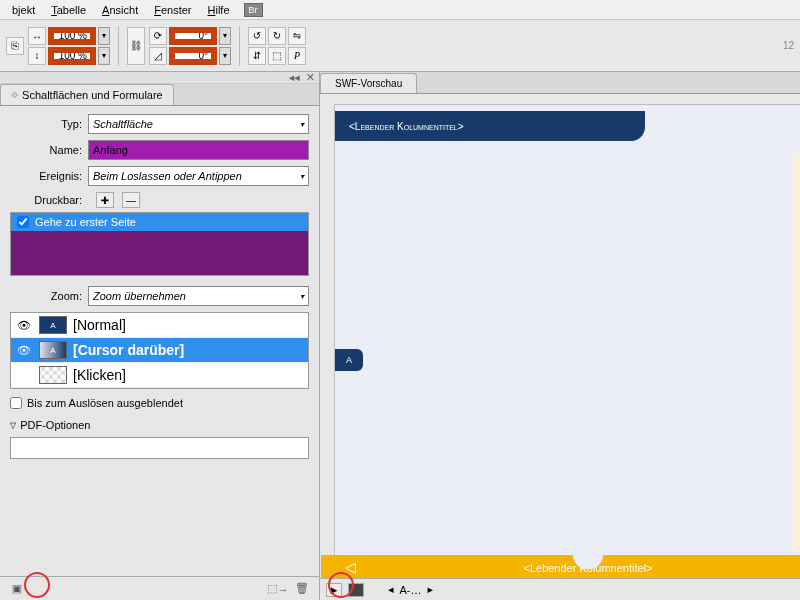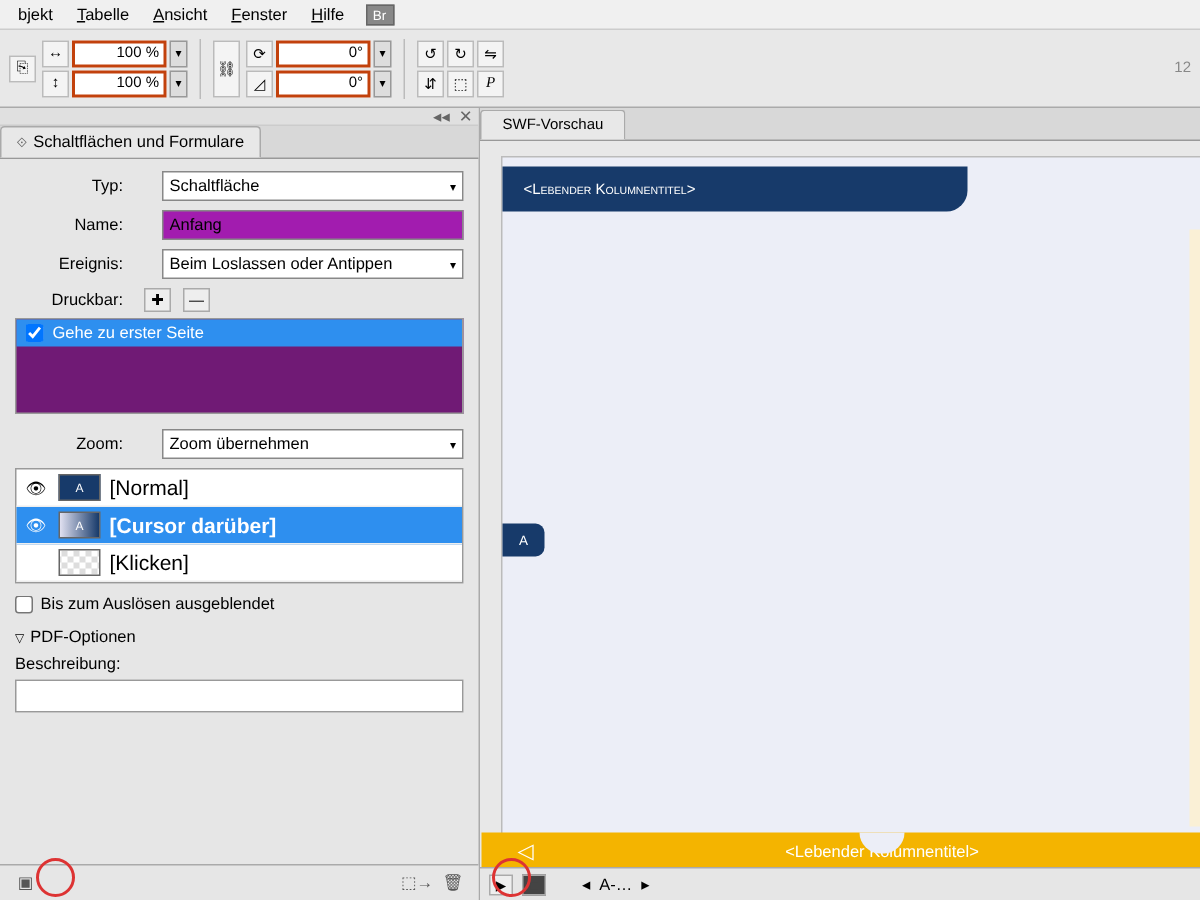--- a/index.html
+++ b/index.html
@@ -6,39 +6,39 @@
   body { background: #e8e8e8; width: 800px; height: 600px; overflow: hidden; position: relative; }
   
   .menubar { height: 20px; background: #f0f0f0; display: flex; align-items: center; padding: 0 4px; border-bottom: 1px solid #ccc; }
   .menubar span { padding: 2px 8px; cursor: default; }
   .menubar span u { text-decoration: underline; }
   .menubar .br-badge { background: #888; color: #fff; padding: 1px 4px; border: 1px solid #666; margin-left: 6px; font-size: 9px; }
   
   .toolbar { height: 52px; background: #e8e8e8; border-bottom: 1px solid #aaa; display: flex; align-items: center; padding: 2px 6px; gap: 4px; }
   .tool-group { display: flex; flex-direction: column; gap: 2px; }
   .zoom-box { display: flex; align-items: center; gap: 2px; }
-  .zoom-input { width: 63px; height: 18px; border: 2px solid #c2410c; background: #fff; font-size: 10px; padding: 0 3px; text-align: right; }
+  .zoom-input { width: 48px; height: 18px; border: 6px solid #c2410c; background: #fff; font-size: 10px; padding: 0 3px; text-align: right; }
   .dd-arrow { width: 12px; height: 18px; border: 1px solid #999; background: #ddd; font-size: 8px; display: flex; align-items: center; justify-content: center; }
   .sep { width: 1px; height: 40px; background: #bbb; margin: 0 4px; }
   .tool-icon { width: 18px; height: 18px; border: 1px solid #bbb; background: #f4f4f4; display: flex; align-items: center; justify-content: center; font-size: 10px; }
   .tool-row { display: flex; gap: 2px; }
   
   .main-area { display: flex; height: 528px; }
   
   .panel-col { width: 320px; background: #e6e6e6; border-right: 1px solid #aaa; display: flex; flex-direction: column; }
   .panel-header-bar { height: 12px; background: #e0e0e0; border-bottom: 1px solid #ccc; display: flex; justify-content: flex-end; align-items: center; padding: 0 4px; font-size: 8px; color: #666; gap: 6px; }
   .panel-tabs { height: 22px; display: flex; align-items: flex-end; background: #d8d8d8; border-bottom: 1px solid #999; }
   .panel-tab { padding: 4px 10px; background: #e8e8e8; border: 1px solid #aaa; border-bottom: none; border-radius: 3px 3px 0 0; font-size: 10px; display: flex; align-items: center; gap: 4px; }
   .panel-tab .anchor { font-size: 9px; color: #666; }
   
   .panel-body { flex: 1; padding: 8px 10px; overflow: auto; }
-  .form-row { display: flex; align-items: center; margin-bottom: 6px; gap: 20px; }
+  .form-row { display: flex; align-items: center; margin-bottom: 6px; }
   .form-label { width: 78px; text-align: right; padding-right: 6px; font-size: 11px; }
   .form-input { flex: 1; height: 20px; border: 1px solid #888; background: #a21caf; padding: 0 4px; font-size: 11px; }
-  .form-select { flex: 1; height: 20px; border: 1px solid #888; background: #fff; padding: 0 4px; font-size: 11px; display: flex; align-items: center; justify-content: space-between; }
+  .form-select { flex: 1; height: 20px; border: 1px solid #888; background: #fff; padding: 0 4px; font-size: 11px; display: flex; align-items: center; justify-content: space-between; font-style: italic; }
   .form-select .arrow { font-size: 8px; }
   
   .actions-row { display: flex; align-items: center; margin-bottom: 4px; gap: 8px; }
   .icon-btn { width: 18px; height: 16px; border: 1px solid #aaa; background: #eee; display: flex; align-items: center; justify-content: center; font-size: 10px; }
   
   .action-list { border: 1px solid #999; background: #701a75; height: 64px; margin-bottom: 10px; }
   .action-item { background: #2e8fef; color: #fff; padding: 3px 6px; display: flex; align-items: center; gap: 6px; font-size: 11px; }
   .action-item input[type=checkbox] { width: 12px; height: 12px; }
   
   .section-label { font-size: 11px; margin: 6px 0 4px 0; }
@@ -209,21 +209,20 @@
         </div>
       </div>
       <div class="chk-row">
         <input type="checkbox" style="">
         <span>Bis zum Auslösen ausgeblendet</span>
       </div>
       <div class="disclosure">
         <span class="tri">▽</span>
         <span>PDF-Optionen</span>
       </div>
-      <div class="section-label">Beschreibung:</div>
       <input class="desc-input" style="">
     </div>
     <div class="panel-footer">
       <div class="footer-icon">▣</div>
       <div class="footer-right">
         <div class="footer-icon">⬚→</div>
         <div class="footer-icon">🗑</div>
       </div>
     </div>
   </div>

